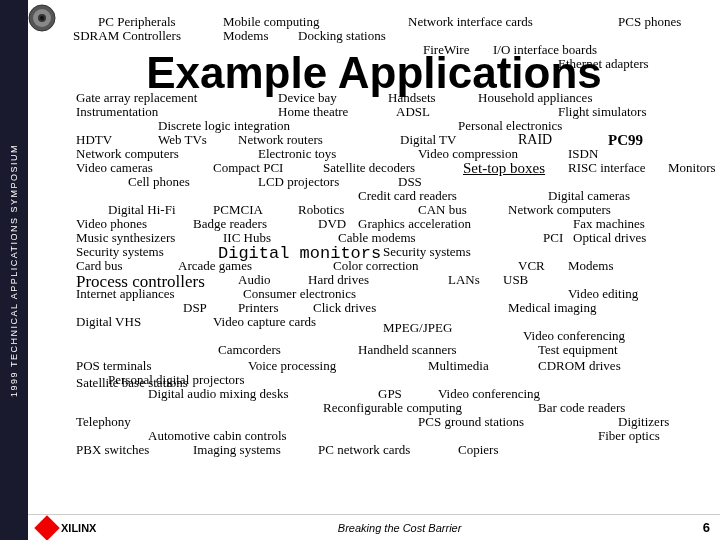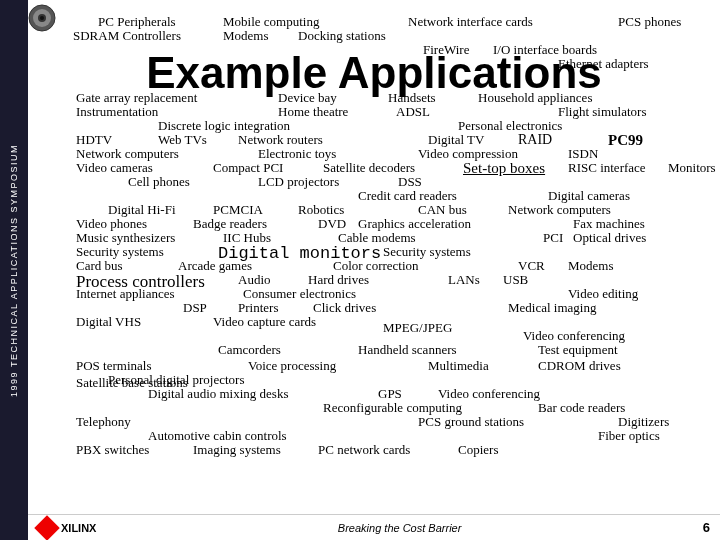--- a/index.html
+++ b/index.html
@@ -145,21 +145,21 @@
       <span class="item" style="top: 90px; left: 450px; font-size: 13px;">Household appliances</span>
       <span class="item" style="top: 104px; left: 48px; font-size: 13px;">Instrumentation</span>
       <span class="item" style="top: 104px; left: 250px; font-size: 13px;">Home theatre</span>
       <span class="item" style="top: 104px; left: 368px; font-size: 13px;">ADSL</span>
       <span class="item" style="top: 104px; left: 530px; font-size: 13px;">Flight simulators</span>
       <span class="item" style="top: 118px; left: 130px; font-size: 13px;">Discrete logic integration</span>
       <span class="item" style="top: 118px; left: 430px; font-size: 13px;">Personal electronics</span>
       <span class="item" style="top: 132px; left: 48px; font-size: 13px;">HDTV</span>
       <span class="item" style="top: 132px; left: 130px; font-size: 13px;">Web TVs</span>
       <span class="item" style="top: 132px; left: 210px; font-size: 13px;">Network routers</span>
-      <span class="item" style="top: 132px; left: 400px; font-size: 13px;">Digital TV</span>
+      <span class="item" style="top: 132px; left: 372px; font-size: 13px;">Digital TV</span>
       <span class="item" style="top: 132px; left: 490px; font-size: 14px;">RAID</span>
       <span class="item" style="top: 132px; left: 580px; font-size: 15px; font-weight: bold;">PC99</span>
       <span class="item" style="top: 146px; left: 48px; font-size: 13px;">Network computers</span>
       <span class="item" style="top: 146px; left: 230px; font-size: 13px;">Electronic toys</span>
       <span class="item" style="top: 146px; left: 390px; font-size: 13px;">Video compression</span>
       <span class="item" style="top: 146px; left: 540px; font-size: 13px;">ISDN</span>
       <span class="item" style="top: 160px; left: 48px; font-size: 13px;">Video cameras</span>
       <span class="item" style="top: 160px; left: 185px; font-size: 13px;">Compact PCI</span>
       <span class="item" style="top: 160px; left: 295px; font-size: 13px;">Satellite decoders</span>
       <span class="item" style="top: 160px; left: 435px; font-size: 15px; text-decoration: underline;">Set-top boxes</span>

